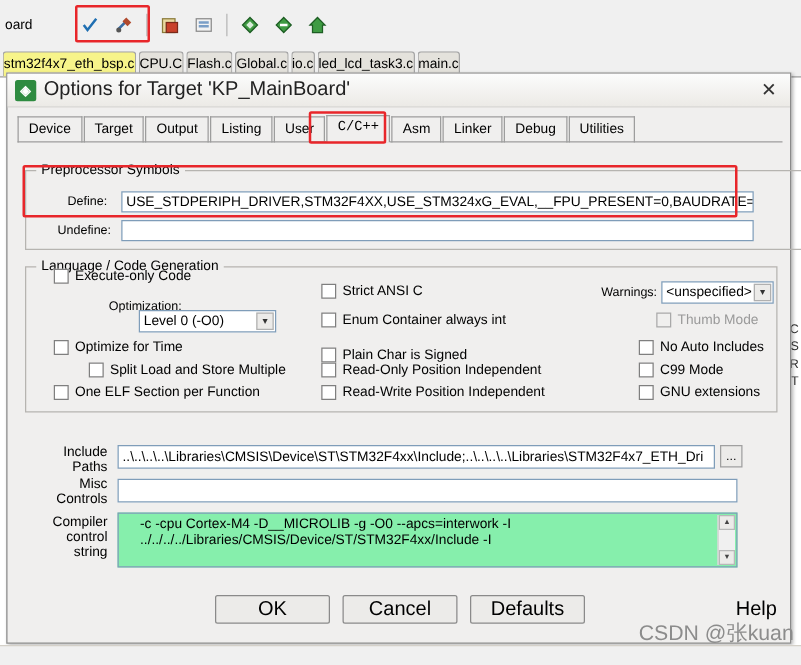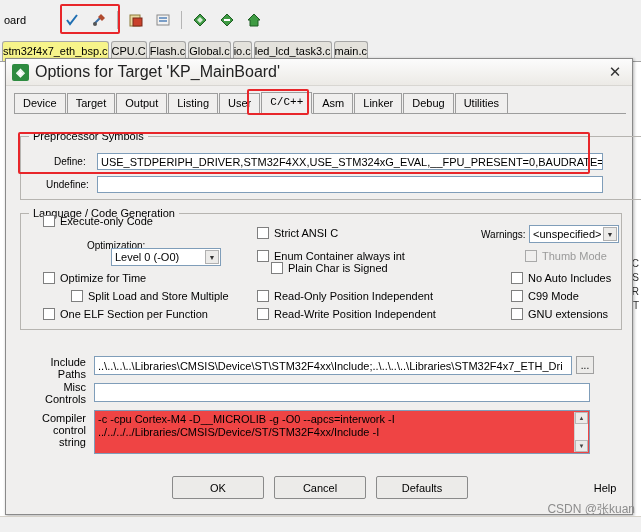--- a/index.html
+++ b/index.html
@@ -116,41 +116,41 @@
     position:absolute;right:1px;top:1px;width:14px;height:14px;background:#ecebe9;border:1px solid #b0b0b0;
     display:flex;align-items:center;justify-content:center;font-size:7px;color:#333;box-sizing:border-box;
   }
   
   .fieldlabel{position:absolute;font-size:11px;text-align:right;}
   .smallbtn{
     position:absolute;width:18px;height:18px;background:#ecebe9;border:1px solid #a0a0a0;
     font-size:10px;display:flex;align-items:center;justify-content:center;box-sizing:border-box;
   }
   .multiline{
-    background:#ef4444;border:1px solid #7f9db9;font-size:11px;padding:2px 3px;box-sizing:border-box;
+    background:#86efac;border:1px solid #7f9db9;font-size:11px;padding:2px 17px;box-sizing:border-box;
     color:#000;line-height:13px;overflow:hidden;position:absolute;
   }
   .scrollbar{
     position:absolute;right:1px;top:1px;width:13px;bottom:1px;background:#f0f0f0;border-left:1px solid #d0d0d0;
   }
   .sb-arrow{
     width:13px;height:12px;background:#ecebe9;border:1px solid #b8b8b8;box-sizing:border-box;
     display:flex;align-items:center;justify-content:center;font-size:6px;color:#444;
   }
   
   .btn{
     position:absolute;height:23px;background:#ecebe9;border:1px solid #8a8a8a;border-radius:2px;
-    font-size:11px;display:flex;align-items:center;justify-content:center;box-sizing:border-box;
+    font-size:16px;display:flex;align-items:center;justify-content:center;box-sizing:border-box;
   }
   
   .ghost{
     position:absolute;right:2px;font-size:10px;color:#333;font-family:"Liberation Sans", sans-serif;
   }
   .watermark{
-    position:absolute;right:6px;bottom:14px;font-size:12px;color:#8c8c8c;
+    position:absolute;right:6px;bottom:14px;font-size:17px;color:#8c8c8c;
   }
   .statusbar{
     position:absolute;left:0;bottom:0;width:641px;height:16px;background:#f0f0f0;border-top:1px solid #d4d0c8;
     font-size:10px;color:#333;display:flex;align-items:center;padding-left:4px;box-sizing:border-box;
   }
   .ico{display:block;}
 </style>
 </head>
 <body>
 
@@ -276,21 +276,21 @@
     </div>
 
     <div class="chkline" style="left:236px;top:13px;">
       <span class="chk"></span>
       <span>Strict ANSI C</span>
     </div>
     <div class="chkline" style="left:236px;top:36px;">
       <span class="chk"></span>
       <span>Enum Container always int</span>
     </div>
-    <div class="chkline" style="left:236px;top:48px;margin-left:14px;">
+    <div class="chkline" style="left:236px;top:64px;">
       <span class="chk"></span>
       <span>Plain Char is Signed</span>
     </div>
     <div class="chkline" style="left:236px;top:94px;">
       <span class="chk"></span>
       <span>Read-Write Position Independent</span>
     </div>
     <div class="chkline" style="left:236px;top:76px;">
       <span class="chk"></span>
       <span>Read-Only Position Independent</span>

